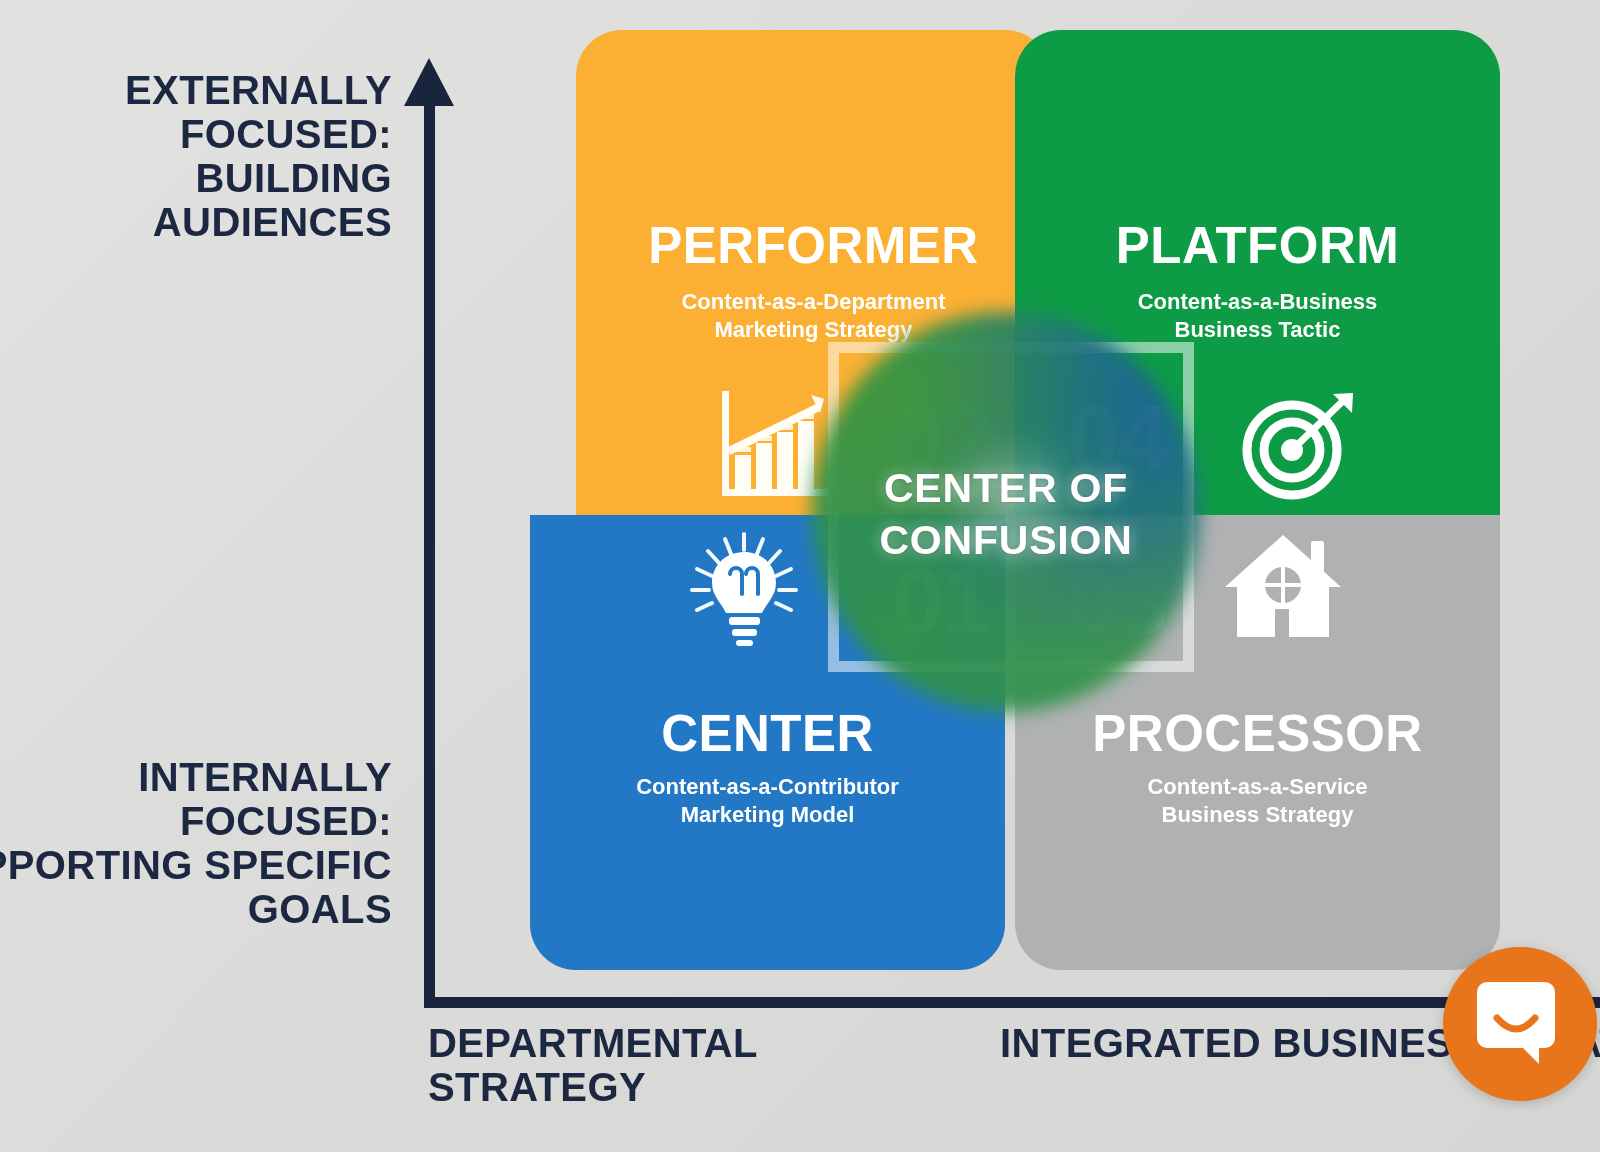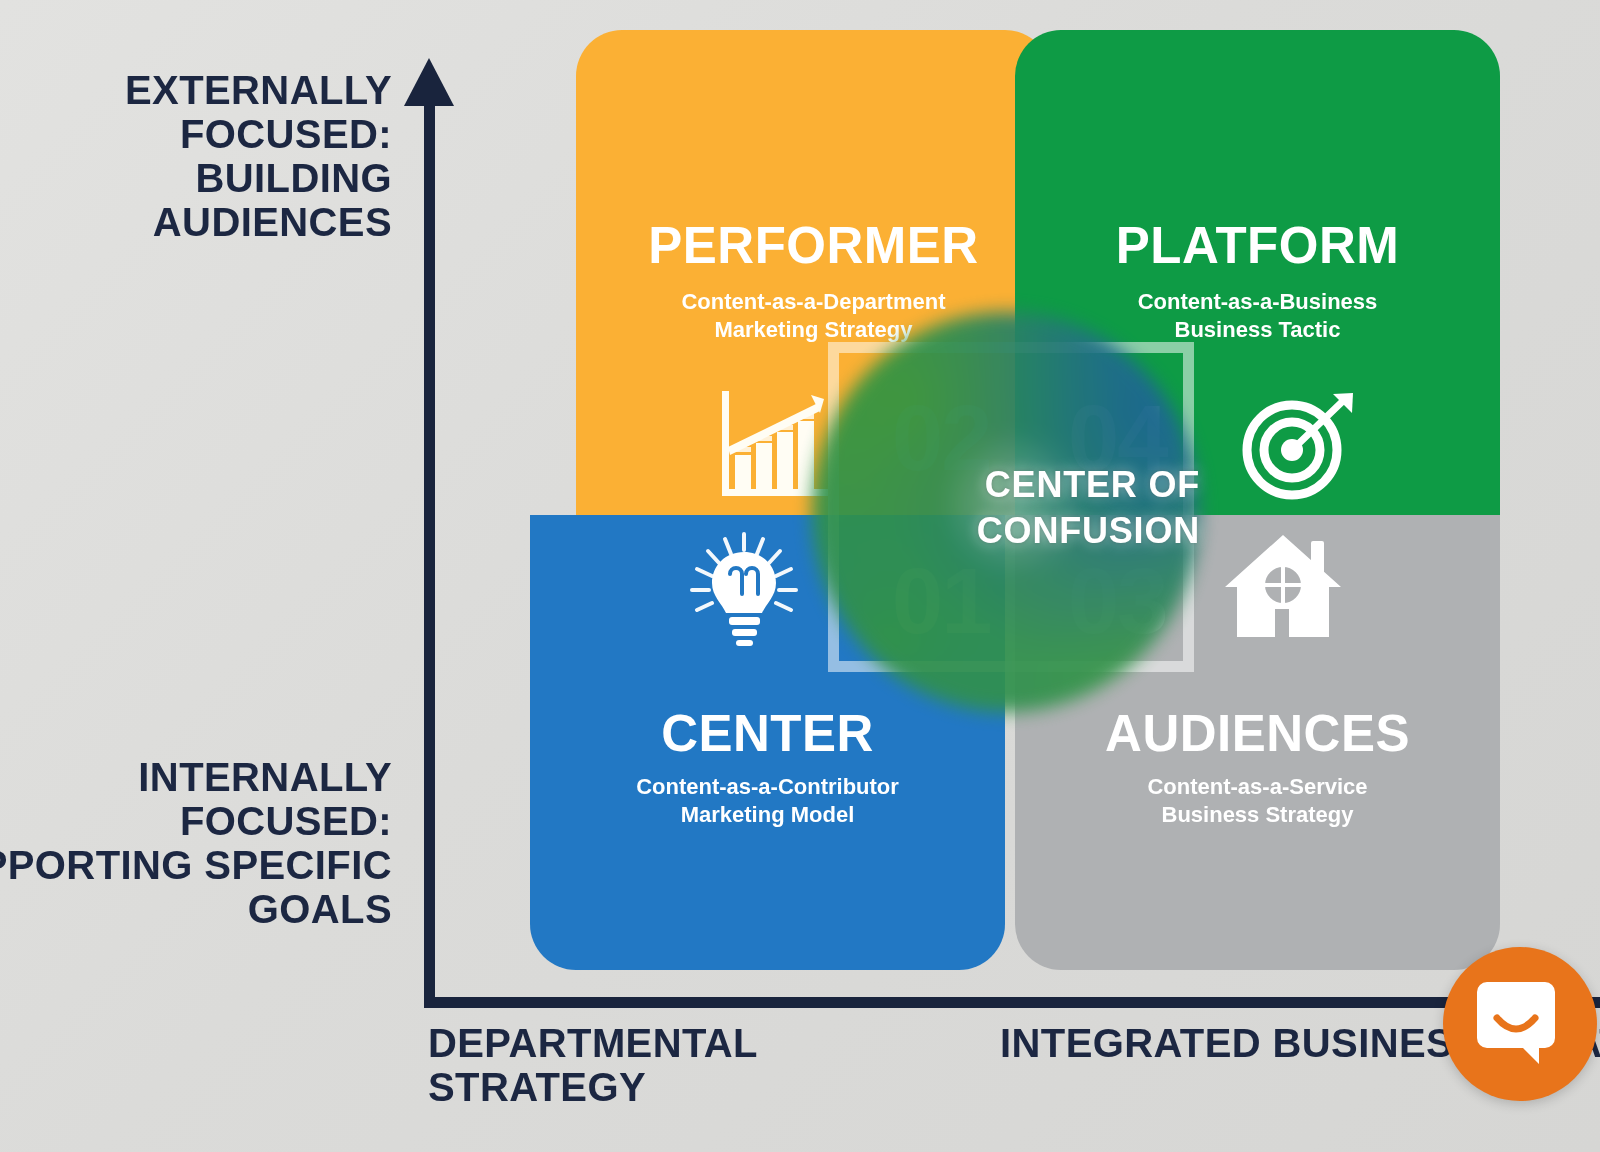--- a/index.html
+++ b/index.html
@@ -178,24 +178,24 @@
       radial-gradient(circle at 20% 82%, rgba(52,150,62,0.92) 0%, rgba(52,150,62,0.0) 62%),
       radial-gradient(circle at 82% 82%, rgba(56,150,70,0.90) 0%, rgba(56,150,70,0.0) 62%),
       linear-gradient(128deg, #2f9a3e 0%, #1f6f9a 48%, #2f9a3e 100%);
     filter: blur(9px);
     opacity: 0.93;
   }
   .blob-label {
     position: absolute;
     left: 812px; top: 462px;
     width: 388px;
-    text-align: right;
+    text-align: center;
     color: #ffffff;
     font-weight: 800;
-    font-size: 36px;
+    font-size: 41px;
     line-height: 1.28;
     letter-spacing: 0.8px;
     text-shadow: 0 0 14px rgba(255,255,255,0.55), 0 0 4px rgba(0,0,0,0.25);
   }
 
   
   .launcher {
     position: absolute;
     left: 1443px; top: 947px;
     width: 154px; height: 154px;
@@ -310,21 +310,21 @@
           <polygon points="58,10 116,62 104,62 104,112 64,112 64,84 50,84 50,112 12,112 12,62 0,62"></polygon>
         </g>
         <circle cx="58" cy="60" r="20" fill="#afb1b3"></circle>
         <g stroke="#ffffff" stroke-width="4">
           <line x1="58" y1="40" x2="58" y2="80"></line>
           <line x1="38" y1="60" x2="78" y2="60"></line>
         </g>
         <circle cx="58" cy="60" r="20" fill="none" stroke="#ffffff" stroke-width="4"></circle>
       </svg>
     </div>
-    <div class="q-title">AUDIENCES</div>
+    <div class="q-title">PROCESSOR</div>
     <div class="q-sub">
       <div>Content-as-a-Service</div>
       <div>Business Strategy</div>
     </div>
   </div>
 
   <div class="num-frame"></div>
   <div class="num num-02">02</div>
   <div class="num num-04">04</div>
   <div class="num num-01">01</div>

